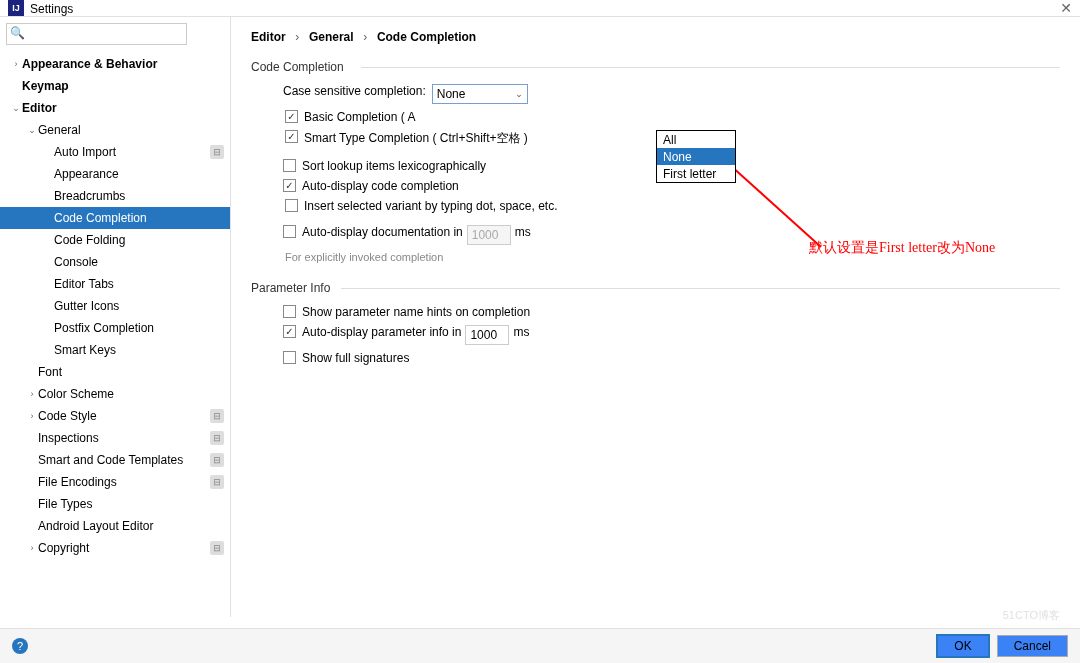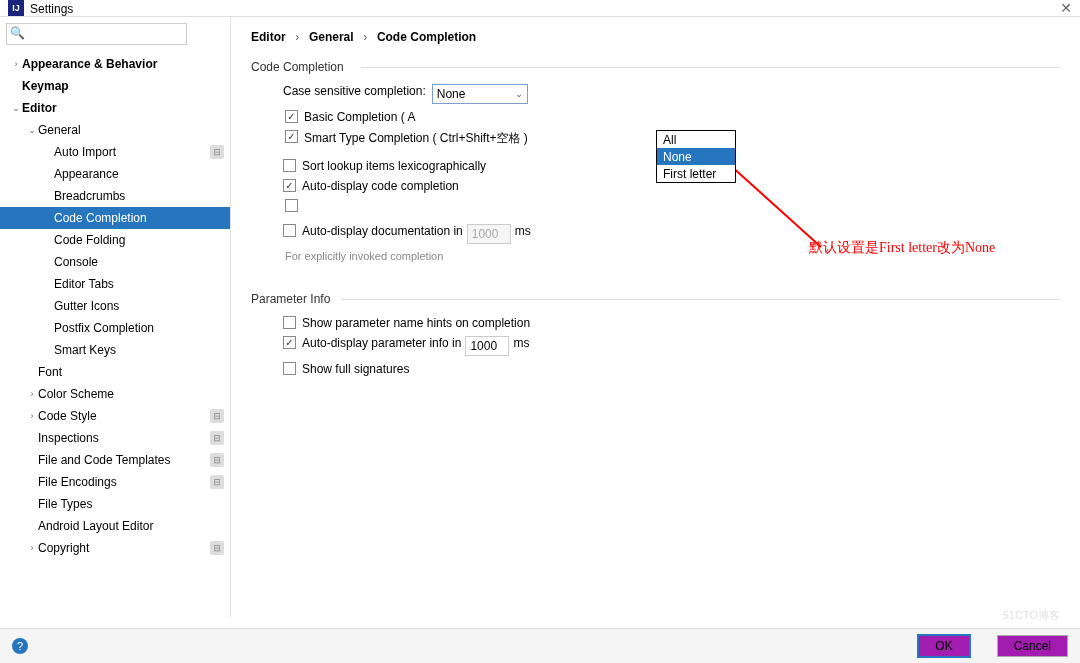--- a/index.html
+++ b/index.html
@@ -40,21 +40,21 @@
 .dropdown .opt.sel { background: #2675BF; color: #fff; }
 .chk { width: 13px; height: 13px; border: 1px solid #888; margin-right: 6px; display: inline-flex; align-items: center; justify-content: center; font-size: 10px; color: #333; background: #fff; flex-shrink: 0; }
 .chk.checked::before { content: "✓"; }
 .numbox { width: 44px; height: 20px; border: 1px solid #ccc; padding: 0 4px; background: #fff; margin: 0 4px; }
 .numbox.dis { color: #aaa; background: #f5f5f5; }
 .hint { font-size: 11px; color: #888; margin-left: 34px; margin-top: 2px; }
 .annotation { position: absolute; top: 222px; left: 578px; color: #f00; font-family: SimSun, serif; font-size: 14px; }
 .arrow-svg { position: absolute; top: 130px; left: 480px; pointer-events: none; }
 .footer { position: absolute; bottom: 0; left: 0; right: 0; height: 35px; border-top: 1px solid #e0e0e0; display: flex; align-items: center; justify-content: flex-end; padding: 0 12px; gap: 8px; background: #f5f5f5; }
 .footer .help { position: absolute; left: 12px; width: 16px; height: 16px; border-radius: 50%; background: #2675BF; color: #fff; display: flex; align-items: center; justify-content: center; font-size: 11px; cursor: pointer; }
-.btn { height: 22px; padding: 0 16px; border: 1px solid #aaa; background: #a21caf; cursor: pointer; margin-left: 19px; }
+.btn { height: 22px; padding: 0 16px; border: 1px solid #aaa; background: #3b82f6; cursor: pointer; }
 .btn.primary { border: 1px solid #2675BF; box-shadow: 0 0 0 1px #2675BF; }
 .watermark { position: absolute; right: 20px; bottom: 40px; color: #ccc; font-size: 11px; opacity: 0.6; }
 </style>
 </head>
 <body>
 
 <div class="titlebar">
   <div class="icon">IJ</div>
   <div class="title">Settings</div>
   <div class="close">✕</div>
@@ -139,21 +139,21 @@
           <span class="lbl">Code Style</span>
           <span class="badge">⊟</span>
         </div>
         <div class="tree-item lvl1">
           <span class="arrow"></span>
           <span class="lbl">Inspections</span>
           <span class="badge">⊟</span>
         </div>
         <div class="tree-item lvl1">
           <span class="arrow"></span>
-          <span class="lbl">File and Code Templates</span>
+          <span class="lbl">Smart and Code Templates</span>
           <span class="badge">⊟</span>
         </div>
         <div class="tree-item lvl1">
           <span class="arrow"></span>
           <span class="lbl">File Encodings</span>
           <span class="badge">⊟</span>
         </div>
         <div class="tree-item lvl1">
           <span class="arrow"></span>
           <span class="lbl">File Types</span>
@@ -201,31 +201,32 @@
     <div class="row" style="margin-top:12px">
       <span class="chk"></span>
       <span>Sort lookup items lexicographically</span>
     </div>
     <div class="row">
       <span class="chk checked"></span>
       <span>Auto-display code completion</span>
     </div>
     <div class="row indent">
       <span class="chk"></span>
+      <span>Insert selected variant by typing dot, space, etc.</span>
     </div>
 
     <div class="row" style="margin-top:12px">
       <span class="chk"></span>
       <span>Auto-display documentation in</span>
       <input class="numbox dis" disabled="" value="1000" style="">
       <span>ms</span>
     </div>
     <div class="hint">For explicitly invoked completion</div>
 
-    <div class="section-title pi" style="margin-top:30px">Parameter Info</div>
+    <div class="section-title pi" style="margin-top:18px">Parameter Info</div>
 
     <div class="row">
       <span class="chk"></span>
       <span>Show parameter name hints on completion</span>
     </div>
     <div class="row">
       <span class="chk checked"></span>
       <span>Auto-display parameter info in</span>
       <input class="numbox" value="1000" style="">
       <span>ms</span>

